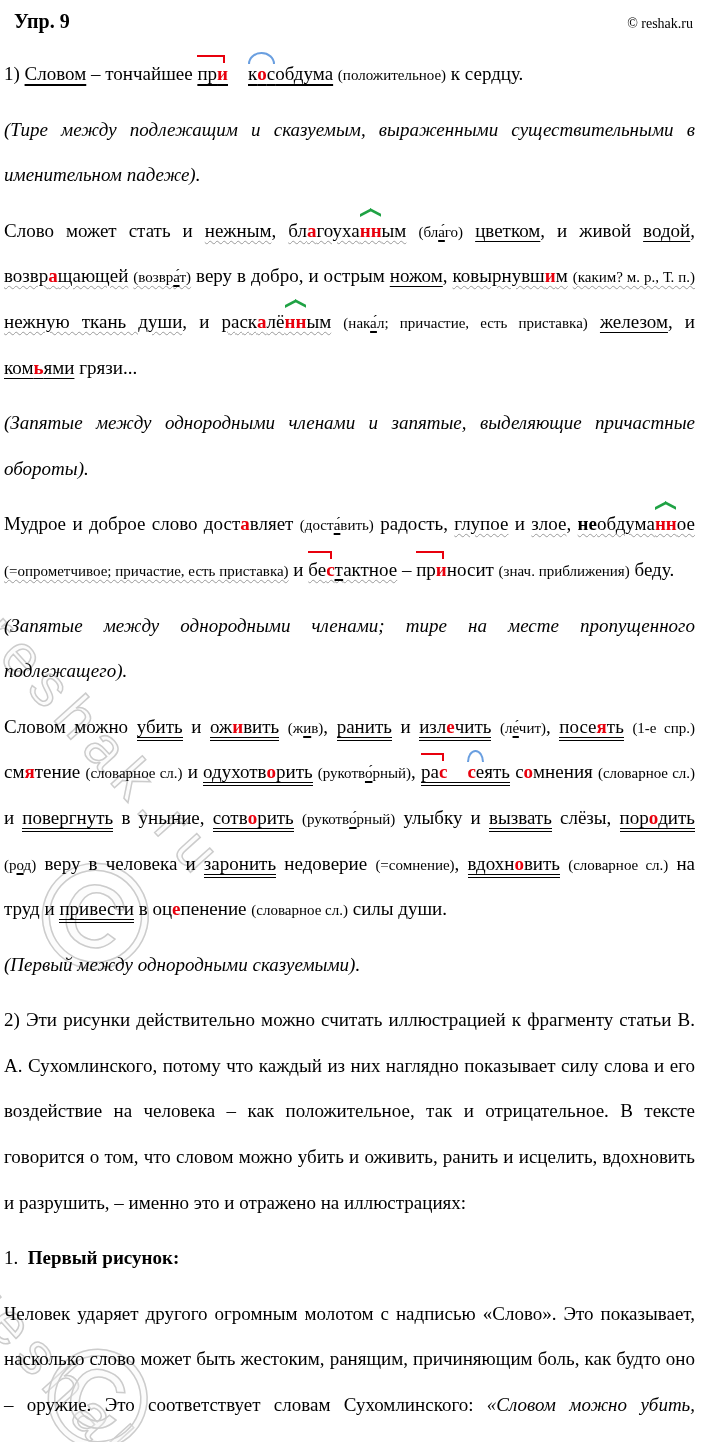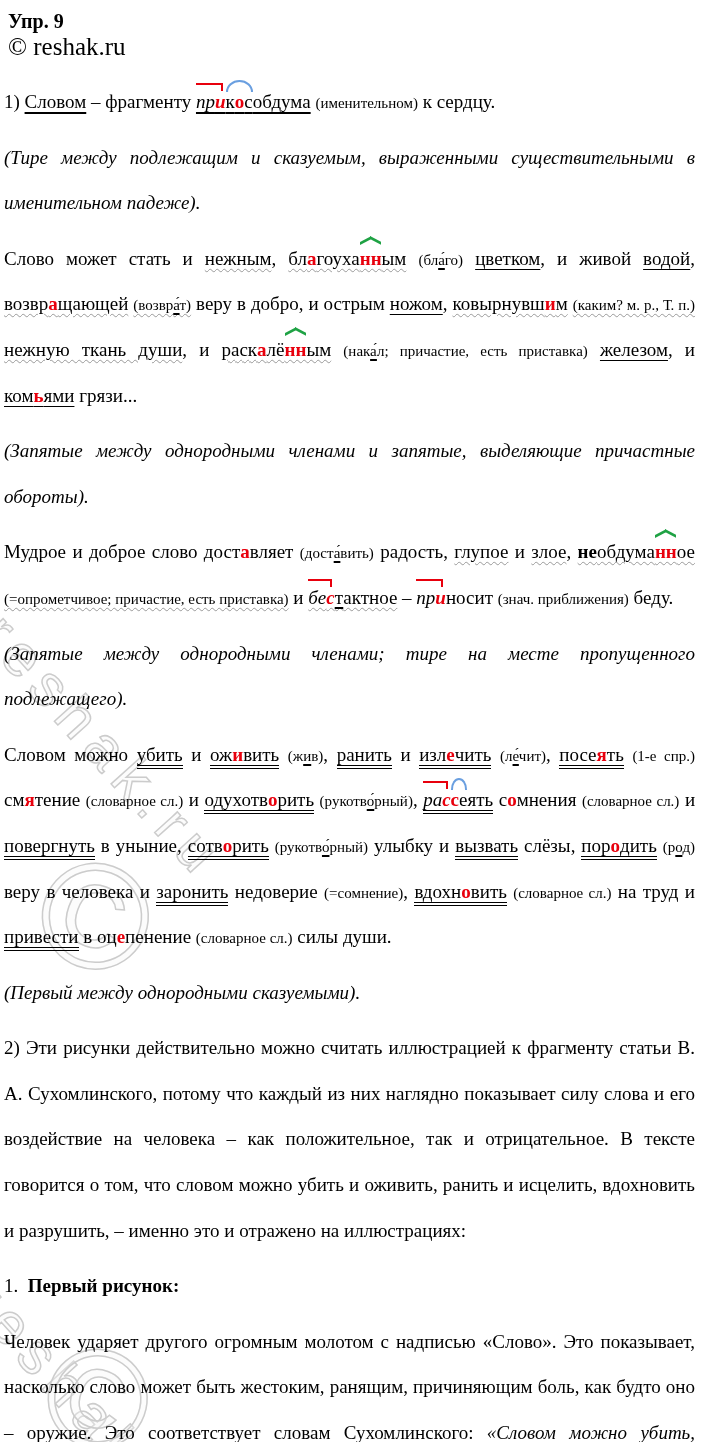--- a/index.html
+++ b/index.html
@@ -13,50 +13,49 @@
     background:#fff;
     overflow:hidden;
     font-family:"Liberation Serif","DejaVu Serif",serif;
     color:#000;
     font-size:19px;
   }
   .header{
     display:flex;
     justify-content:space-between;
     align-items:baseline;
-    margin:2px 2px 18px 4px;
-    flex-direction:column;
+    margin:2px 2px 18px 10px;
   }
   .header .title{font-weight:bold;font-size:20px;}
-  .header .brand{font-size:25px;text-align:right;}
+  .header .brand{font-size:14px;text-align:right;}
   .content{position:relative;z-index:2;}
   .para{
     line-height:2.4;
     margin:0 0 10px 0;
     text-align:justify;
   }
   .para.i{font-style:italic;}
   
   .b{font-weight:bold;}
   .i{font-style:italic;}
   .r{color:var(--red,#e8000d);font-weight:bold;}
   .h{font-size:15px;}
   .u1{text-decoration-line:underline;text-decoration-thickness:1.5px;text-underline-offset:4px;}
   .ul{text-decoration-line:underline;text-decoration-thickness:1.5px;text-underline-offset:3px;}
   .u2{border-bottom:4px double #000;}
   .uw{text-decoration-line:underline;text-decoration-style:wavy;text-decoration-color:#9a9a9a;text-decoration-thickness:1px;text-underline-offset:3px;}
   .ud{text-decoration-line:underline;text-decoration-style:dashed;text-decoration-color:#333;text-decoration-thickness:1.2px;text-underline-offset:4px;text-decoration:underline;}
   
-  .pref{position:relative;font-style:italic;}
+  .pref{position:relative;}
   .pref::before{
     content:"";position:absolute;left:0;right:3px;top:-8px;height:6px;
     border-top:2.5px solid var(--red,#e8000d);
     border-right:2.5px solid var(--red,#e8000d);
   }
-  .root{position:relative;}
+  .root{position:relative;margin-left:20px;}
   .root::before{
     content:"";position:absolute;left:0;right:0;top:-11px;height:10px;
     border:2.5px solid var(--blue,#6a9fe0);border-bottom:none;
     border-radius:50% 50% 0 0 / 100% 100% 0 0;
   }
   .suf{position:relative;}
   .suf::before,.suf::after{
     content:"";position:absolute;top:-9px;height:2.5px;width:52%;
     background:var(--green,#1fa244);
   }
@@ -81,21 +80,21 @@
 <body>
 
 <div class="page">
 
   <div class="header">
     <span class="title">Упр. 9</span>
     <span class="brand">© reshak.ru</span>
   </div>
 
   <div class="content" id="content">
-      <div class="para"><span>1) </span><span class="u1">Словом</span><span> – фрагменту </span><span class="u1"><span class="pref"><span>пр</span><span class="r">и</span></span><span class="root"><span>к</span><span class="r">о</span><span>с</span></span><span>обдума</span></span><span> </span><span class="h">(именительном)</span><span> к сердцу.</span></div>
+      <div class="para"><span>1) </span><span class="u1">Словом</span><span> – тончайшее </span><span class="u1"><span class="pref"><span>пр</span><span class="r">и</span></span><span class="root"><span>к</span><span class="r">о</span><span>с</span></span><span>обдума</span></span><span> </span><span class="h">(положительное)</span><span> к сердцу.</span></div>
       <div class="para i"><span>(Тире между подлежащим и сказуемым, выраженными существительными в именительном падеже).</span></div>
       <div class="para"><span>Слово может стать и </span><span class="uw">нежным</span><span>, </span><span class="uw"><span>бл</span><span class="r">а</span><span>гоуха</span><span class="r suf">нн</span><span>ым</span></span><span> </span><span class="h"><span>(бл</span><span class="ul">а́</span><span>го)</span></span><span> </span><span class="ud">цветком</span><span>, и живой </span><span class="ud">водой</span><span>, </span><span class="uw"><span>возвр</span><span class="r">а</span><span>щающей</span></span><span> </span><span class="h uw"><span>(возвр</span><span class="ul">а́</span><span>т)</span></span><span> веру в добро, и острым </span><span class="ud">ножом</span><span>, </span><span class="uw"><span>ковырнувш</span><span class="r">и</span><span>м</span></span><span> </span><span class="h uw">(каким? м. р., Т. п.)</span><span> </span><span class="uw">нежную ткань души</span><span>, и </span><span class="uw"><span>раск</span><span class="r">а</span><span>лё</span><span class="r suf">нн</span><span>ым</span></span><span> </span><span class="h"><span>(нак</span><span class="ul">а́</span><span>л; причастие, есть приставка)</span></span><span> </span><span class="ud">железом</span><span>, и </span><span class="ud"><span>ком</span><span class="r">ь</span><span>ями</span></span><span> грязи...</span></div>
       <div class="para i"><span>(Запятые между однородными членами и запятые, выделяющие причастные обороты).</span></div>
       <div class="para"><span>Мудрое и доброе слово дост</span><span class="r">а</span><span>вляет </span><span class="h"><span>(дост</span><span class="ul">а́</span><span>вить)</span></span><span> радость, </span><span class="uw">глупое</span><span> и </span><span class="uw">злое</span><span>, </span><span class="uw"><span class="b">не</span><span>обдума</span><span class="r suf">нн</span><span>ое</span></span><span> </span><span class="h uw">(=опрометчивое; причастие, есть приставка)</span><span> и </span><span class="uw"><span class="pref"><span>бе</span><span class="r">с</span></span><span class="ul">т</span><span>актное</span></span><span> – </span><span><span class="pref"><span>пр</span><span class="r">и</span></span><span>носит</span></span><span> </span><span class="h">(знач. приближения)</span><span> беду.</span></div>
       <div class="para i"><span>(Запятые между однородными членами; тире на месте пропущенного подлежащего).</span></div>
       <div class="para"><span>Словом можно </span><span class="u2">убить</span><span> и </span><span class="u2"><span>ож</span><span class="r">и</span><span>вить</span></span><span> </span><span class="h"><span>(ж</span><span class="ul">и</span><span>в)</span></span><span>, </span><span class="u2">ранить</span><span> и </span><span class="u2"><span>изл</span><span class="r">е</span><span>чить</span></span><span> </span><span class="h"><span>(л</span><span class="ul">е́</span><span>чит)</span></span><span>, </span><span class="u2"><span>посе</span><span class="r">я</span><span>ть</span></span><span> </span><span class="h">(1-е спр.)</span><span> </span><span><span>см</span><span class="r">я</span><span>тение</span></span><span> </span><span class="h">(словарное сл.)</span><span> и </span><span class="u2"><span>одухотв</span><span class="r">о</span><span>рить</span></span><span> </span><span class="h"><span>(рукотв</span><span class="ul">о́</span><span>рный)</span></span><span>, </span><span class="u2"><span class="pref"><span>ра</span><span class="r">с</span></span><span class="root"><span class="r">с</span><span>е</span></span><span>ять</span></span><span> </span><span><span>с</span><span class="r">о</span><span>мнения</span></span><span> </span><span class="h">(словарное сл.)</span><span> и </span><span class="u2">повергнуть</span><span> в уныние, </span><span class="u2"><span>сотв</span><span class="r">о</span><span>рить</span></span><span> </span><span class="h"><span>(рукотв</span><span class="ul">о́</span><span>рный)</span></span><span> улыбку и </span><span class="u2">вызвать</span><span> слёзы, </span><span class="u2"><span>пор</span><span class="r">о</span><span>дить</span></span><span> </span><span class="h"><span>(р</span><span class="ul">о</span><span>д)</span></span><span> веру в человека и </span><span class="u2">заронить</span><span> </span><span><span>не</span><span class="ul">д</span><span>оверие</span></span><span> </span><span class="h">(=сомнение)</span><span>, </span><span class="u2"><span>вдохн</span><span class="r">о</span><span>вить</span></span><span> </span><span class="h">(словарное сл.)</span><span> на труд и </span><span class="u2">привести</span><span> в </span><span><span>оц</span><span class="r">е</span><span>пенение</span></span><span> </span><span class="h">(словарное сл.)</span><span> силы души.</span></div>
       <div class="para i"><span>(Первый между однородными сказуемыми).</span></div>
       <div class="para"><span>2) Эти рисунки действительно можно считать иллюстрацией к фрагменту статьи В. А. Сухомлинского, потому что каждый из них наглядно показывает силу слова и его воздействие на человека – как положительное, так и отрицательное. В тексте говорится о том, что словом можно убить и оживить, ранить и исцелить, вдохновить и разрушить, – именно это и отражено на иллюстрациях:</span></div>
       <div class="para"><span>1.&nbsp; </span><span class="b">Первый рисунок:</span></div>
       <div class="para"><span>Человек ударяет другого огромным молотом с надписью «Слово». Это показывает, насколько слово может быть жестоким, ранящим, причиняющим боль, как будто оно – оружие. Это соответствует словам Сухомлинского: </span><span class="i">«Словом можно убить, ранить, посеять смятение, повергнуть в уныние...»</span><span>.</span></div>

